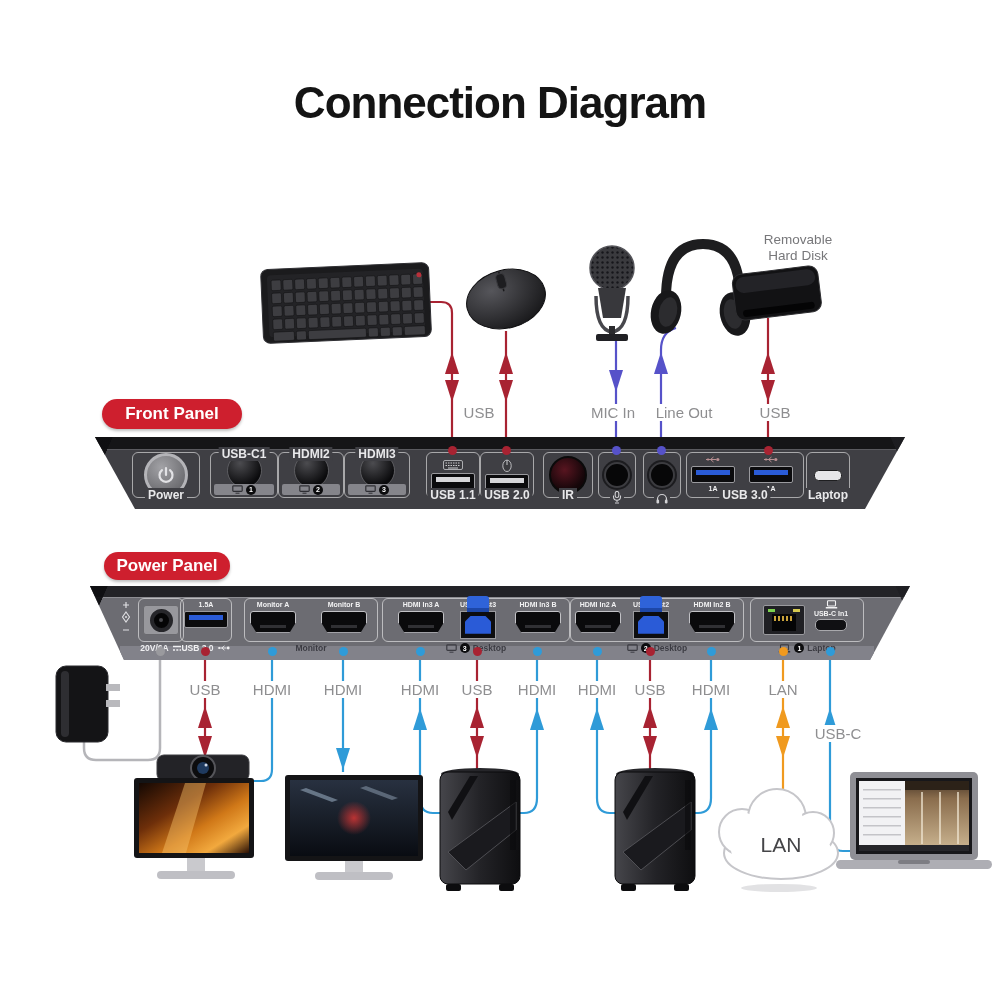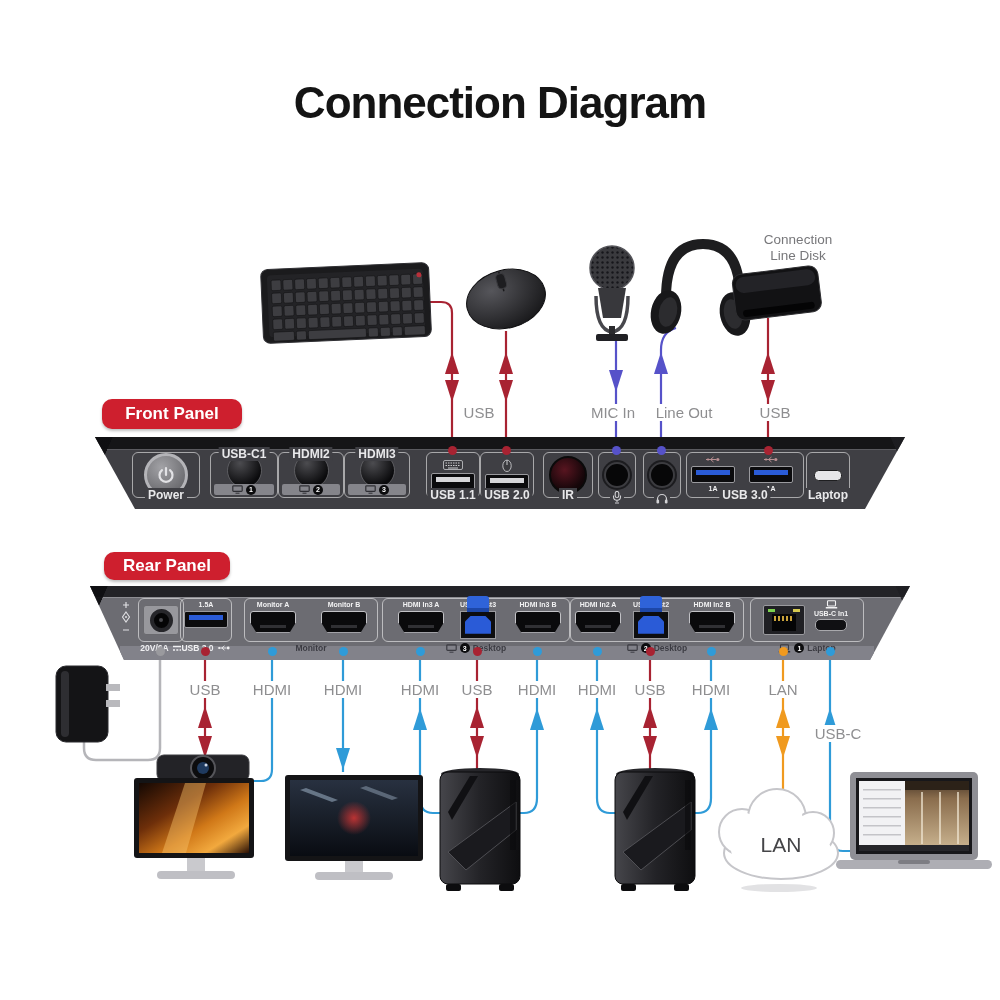--- a/index.html
+++ b/index.html
@@ -9,21 +9,21 @@
   .ln{fill:none;stroke-width:2.2px;}
   .ln-red{stroke:var(--c-red);} .ln-blue{stroke:var(--c-blue);} .ln-violet{stroke:var(--c-violet);}
   .ln-orange{stroke:var(--c-orange);} .ln-gray{stroke:var(--c-gray);stroke-width:2.5px;}
   .ar-red{fill:var(--c-red);} .ar-blue{fill:var(--c-blue);} .ar-violet{fill:var(--c-violet);} .ar-orange{fill:var(--c-orange);}
   .cl{fill:#fff;stroke:#c6c6ca;stroke-width:2px;}
 
   .title{position:absolute;left:0;top:78px;width:100%;text-align:center;z-index:20;
          font-size:44px;font-weight:800;color:#141414;letter-spacing:-1px;}
   .badge{position:absolute;z-index:30;background:var(--c-badge);color:#fff;font-weight:bold;
          font-size:17px;display:flex;align-items:center;justify-content:center;
-         border-radius:10px;box-shadow:0 2px 3px rgba(0,0,0,.25);}
+         border-radius:15px;box-shadow:0 2px 3px rgba(0,0,0,.25);}
   .linelabel{position:absolute;z-index:20;transform:translateX(-50%);color:var(--c-label);
          font-size:15px;background:#fff;padding:0 4px;white-space:nowrap;}
   .hddlabel{position:absolute;z-index:20;transform:translateX(-50%);color:#77777a;
          font-size:13.5px;text-align:center;line-height:1.15;}
   .lanlabel{position:absolute;z-index:20;transform:translateX(-50%);color:#454548;font-size:21px;}
 
   .panel{position:absolute;z-index:10;}
   .panel-front{left:95px;top:437px;width:810px;height:72px;--face:#3f3f44;
     background:linear-gradient(#151517 0 12px,#5a5a5f 12px 13px,#3f3f44 13px);
     clip-path:polygon(0 0,100% 0,calc(100% - 40px) 100%,40px 100%);}
@@ -351,31 +351,31 @@
     <rect x="898" y="860" width="32" height="4" rx="2" fill="#7d7d83"></rect>
   </g>
 </svg>
 
 <div class="title">Connection Diagram</div>
 
 <div class="badge" style="left:102px;top:399px;width:140px;height:30px;">
       <span>Front Panel</span>
     </div>
 <div class="badge" style="left:104px;top:552px;width:126px;height:28px;">
-      <span>Rear Panel</span>
+      <span>Power Panel</span>
     </div>
 
 <div class="linelabel" style="left:479px;top:404px;">USB</div>
 <div class="linelabel" style="left:613px;top:404px;">MIC In</div>
 <div class="linelabel" style="left:684px;top:404px;">Line Out</div>
 <div class="linelabel" style="left:775px;top:404px;">USB</div>
 
 <div class="hddlabel" style="left:798px;top:232px;">
-  <div>Connection</div>
-  <div>Line Disk</div>
+  <div>Removable</div>
+  <div>Hard Disk</div>
 </div>
 
 <div class="linelabel" style="left:205px;top:681px;">USB</div>
 <div class="linelabel" style="left:272px;top:681px;">HDMI</div>
 <div class="linelabel" style="left:343px;top:681px;">HDMI</div>
 <div class="linelabel" style="left:420px;top:681px;">HDMI</div>
 <div class="linelabel" style="left:477px;top:681px;">USB</div>
 <div class="linelabel" style="left:537px;top:681px;">HDMI</div>
 <div class="linelabel" style="left:597px;top:681px;">HDMI</div>
 <div class="linelabel" style="left:650px;top:681px;">USB</div>

